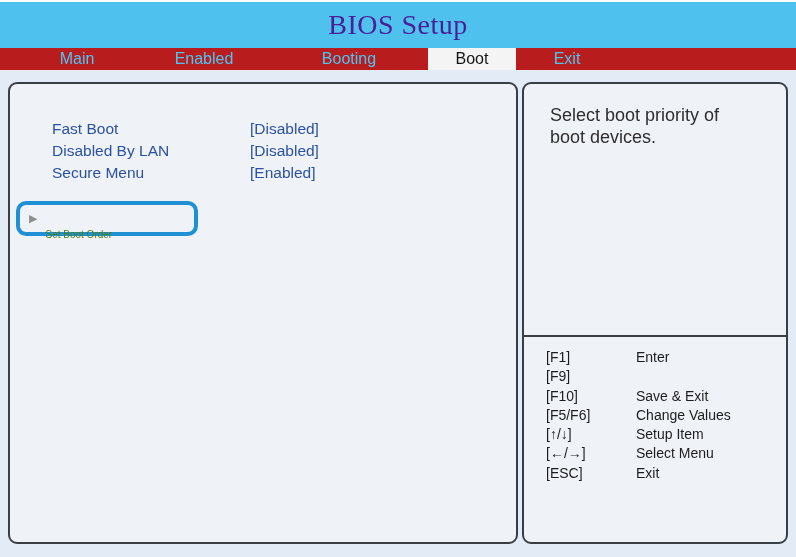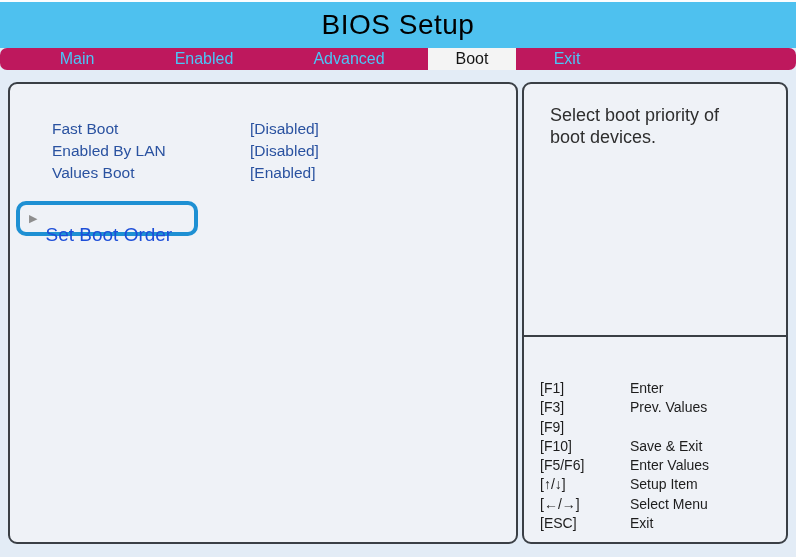--- a/index.html
+++ b/index.html
@@ -13,26 +13,25 @@
   .top-strip {
     position: absolute; left: 0; top: 0; width: 796px; height: 2px;
     background: #fbfdfe;
   }
   .header {
     position: absolute; left: 0; top: 2px; width: 796px; height: 46px;
     background: #4ec1ef;
     display: flex; align-items: center; justify-content: center;
   }
   .header .title {
-    font-size: 28px; color: #000000; letter-spacing: 0.5px;
+    font-size: 28px; color: #4c1d95; letter-spacing: 0.5px; font-family: Liberation Serif, serif;
   }
   .menubar {
     position: absolute; left: 0; top: 48px; width: 796px; height: 22px;
-    background: #be185d;
-    border-radius: 7px;
+    background: #b91c1c;
   }
   .tab {
     position: absolute; top: 0; height: 22px; line-height: 22px;
     font-size: 16px; color: #4ac6f7; text-align: center;
     transform: translateX(-50%); cursor: default; white-space: nowrap;
   }
   .tab.active {
     transform: none; background: #f4f4f4; color: #141414;
   }
   .panel {
@@ -47,98 +46,94 @@
     display: flex; font-size: 15.5px; line-height: 22px; color: #2a52a0;
   }
   .setting-row .label { width: 198px; }
   .submenu-box {
     position: absolute; left: 6px; top: 117px; width: 182px; height: 35px;
     border: 4px solid #1e90d3; border-radius: 10px;
     display: flex; align-items: center; padding-left: 9px; gap: 8px;
     background: #eff2f7;
   }
   .submenu-box .arrow { font-size: 11px; color: #8e8e8e; }
-  .submenu-box .sub-label { font-size: 19px; color: #1d4ed8; white-space: nowrap; margin-top: 32px; }
+  .submenu-box .sub-label { font-size: 10px; color: #4d7c0f; white-space: nowrap; margin-top: 32px; }
   .description {
     position: absolute; left: 26px; top: 20px; width: 208px;
     font-size: 18px; line-height: 22px; color: #2e2e2e;
   }
   .divider {
     position: absolute; left: -2px; top: 251px; width: 266px; height: 2px;
     background: #3a3f45;
   }
   .help-list {
-    position: absolute; left: 16px; top: 264px; width: 240px; margin-top: 31px;
+    position: absolute; left: 22px; top: 264px; width: 240px;
   }
   .help-row {
     display: grid; grid-template-columns: 90px 1fr;
     font-size: 14px; line-height: 19.3px; color: #1d1d1d;
     white-space: nowrap;
   }
 </style>
 </head>
 <body>
 
 <div class="top-strip"></div>
 
 <div class="header">
   <div class="title">BIOS Setup</div>
 </div>
 
 <div class="menubar">
   <div class="tab" style="left:77px">Main</div>
   <div class="tab" style="left:204px">Enabled</div>
-  <div class="tab" style="left:349px">Advanced</div>
+  <div class="tab" style="left:349px">Booting</div>
   <div class="tab active" style="left:428px;width:88px">Boot</div>
   <div class="tab" style="left:567px">Exit</div>
 </div>
 
 <div class="panel left-panel">
   <div class="settings-list">
     <div class="setting-row">
       <span class="label">Fast Boot</span>
       <span class="value">[Disabled]</span>
     </div>
     <div class="setting-row">
-      <span class="label">Enabled By LAN</span>
+      <span class="label">Disabled By LAN</span>
       <span class="value">[Disabled]</span>
     </div>
     <div class="setting-row">
-      <span class="label">Values Boot</span>
+      <span class="label">Secure Menu</span>
       <span class="value">[Enabled]</span>
     </div>
   </div>
   <div class="submenu-box">
     <span class="arrow">▶</span>
     <span class="sub-label">Set Boot Order</span>
   </div>
 </div>
 
 <div class="panel right-panel">
   <div class="description">Select boot priority of boot devices.</div>
   <div class="divider"></div>
   <div class="help-list">
     <div class="help-row">
       <span>[F1]</span>
       <span>Enter</span>
     </div>
     <div class="help-row">
-      <span>[F3]</span>
-      <span>Prev. Values</span>
-    </div>
-    <div class="help-row">
       <span>[F9]</span>
     </div>
     <div class="help-row">
       <span>[F10]</span>
       <span>Save &amp; Exit</span>
     </div>
     <div class="help-row">
       <span>[F5/F6]</span>
-      <span>Enter Values</span>
+      <span>Change Values</span>
     </div>
     <div class="help-row">
       <span>[↑/↓]</span>
       <span>Setup Item</span>
     </div>
     <div class="help-row">
       <span>[←/→]</span>
       <span>Select Menu</span>
     </div>
     <div class="help-row">

